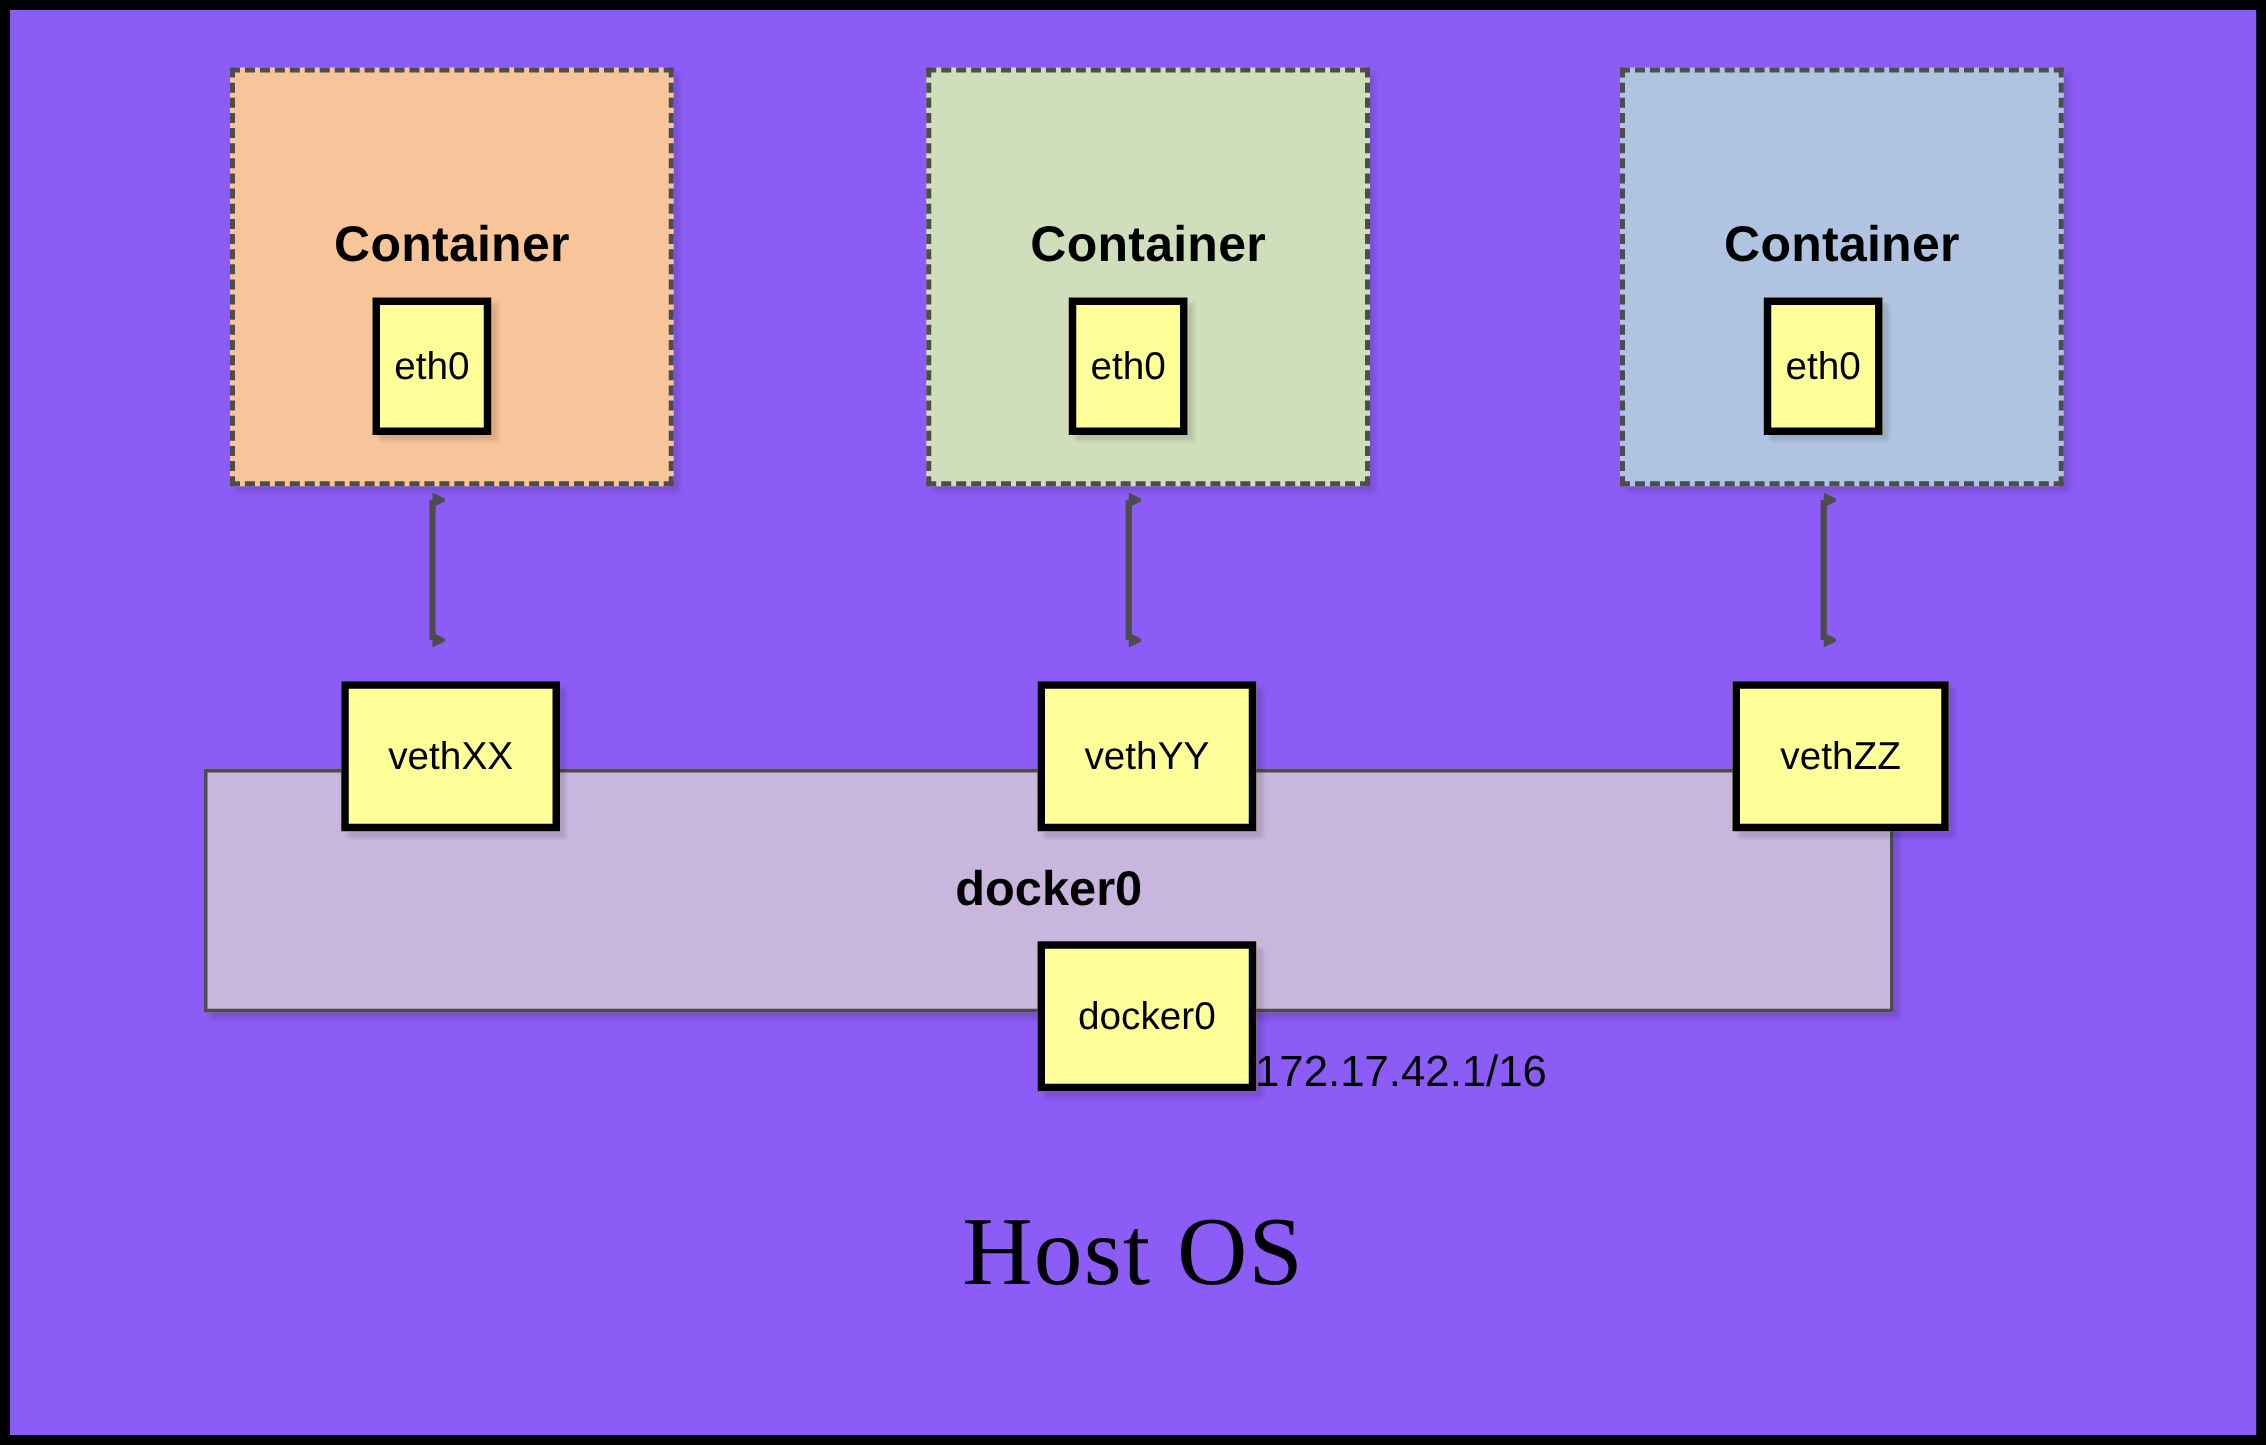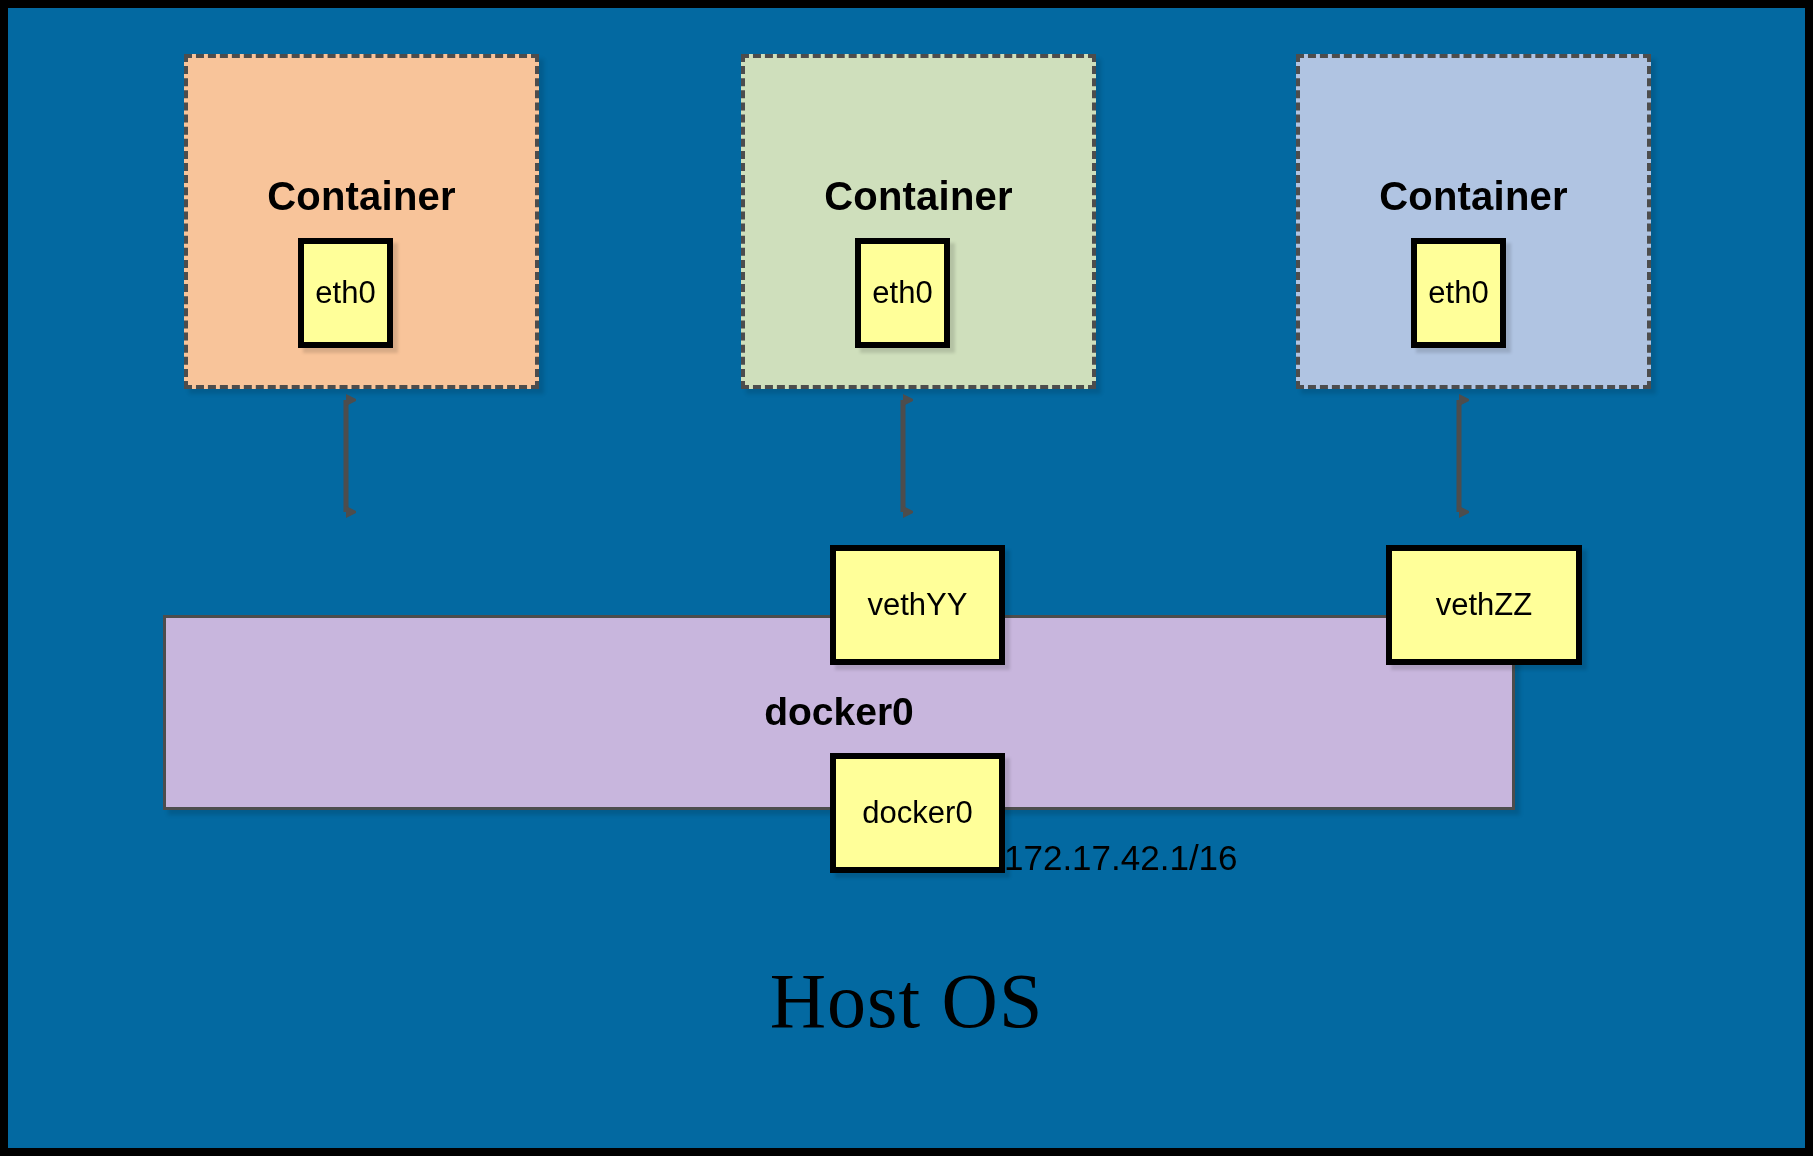--- a/index.html
+++ b/index.html
@@ -22,21 +22,21 @@
     background: #000000;
     box-sizing: border-box;
   }
 
   
   #canvas {
     position: absolute;
     left: 8px; top: 8px;
     width: 1797px;
     height: 1140px;
-    background: #0369a1;
+    background: #8b5cf6;
     box-sizing: border-box;
     box-shadow: 4px 4px 0 0 rgba(0,0,0,0.18);
   }
 
   
   .container-box {
     position: absolute;
     border: 4px dashed #4d4d4d;
     box-sizing: border-box;
     box-shadow: 5px 5px 4px rgba(0,0,0,0.12);
@@ -165,24 +165,25 @@
           <path d="M 0 10 L 6 -2 L 12 10 z" fill="#4d4d4d"></path>
         </marker>
       </defs>
       <line x1="28" y1="14" x2="28" y2="126" stroke="#4d4d4d" stroke-width="5" marker-start="url(#ah-up-3)" marker-end="url(#ah-dn-3)"></line>
     </svg>
 
     <div id="bridge" style="left:155px; top:607px; width:1352px; height:195px;"></div>
 
     <div id="bridge-label" style="left:155px; top:682px; width:1352px;">docker0</div>
 
+    <div class="chip" style="left:265px; top:537px; width:175px; height:120px;">vethXX</div>
 
     <div class="chip" style="left:822px; top:537px; width:175px; height:120px;">vethYY</div>
 
-    <div class="chip" style="left:1378px; top:537px; width:196px; height:120px;">vethZZ</div>
+    <div class="chip" style="left:1378px; top:537px; width:173px; height:120px;">vethZZ</div>
 
     <div class="chip" style="left:822px; top:745px; width:175px; height:120px;">docker0</div>
 
     <div id="ip-label" style="left:980px; top:830px;margin-left:16px;">172.17.42.1/16</div>
 
     <div id="host-os" style="left:0px; top:948px;">Host OS</div>
 
   </div>
 </div>
 

